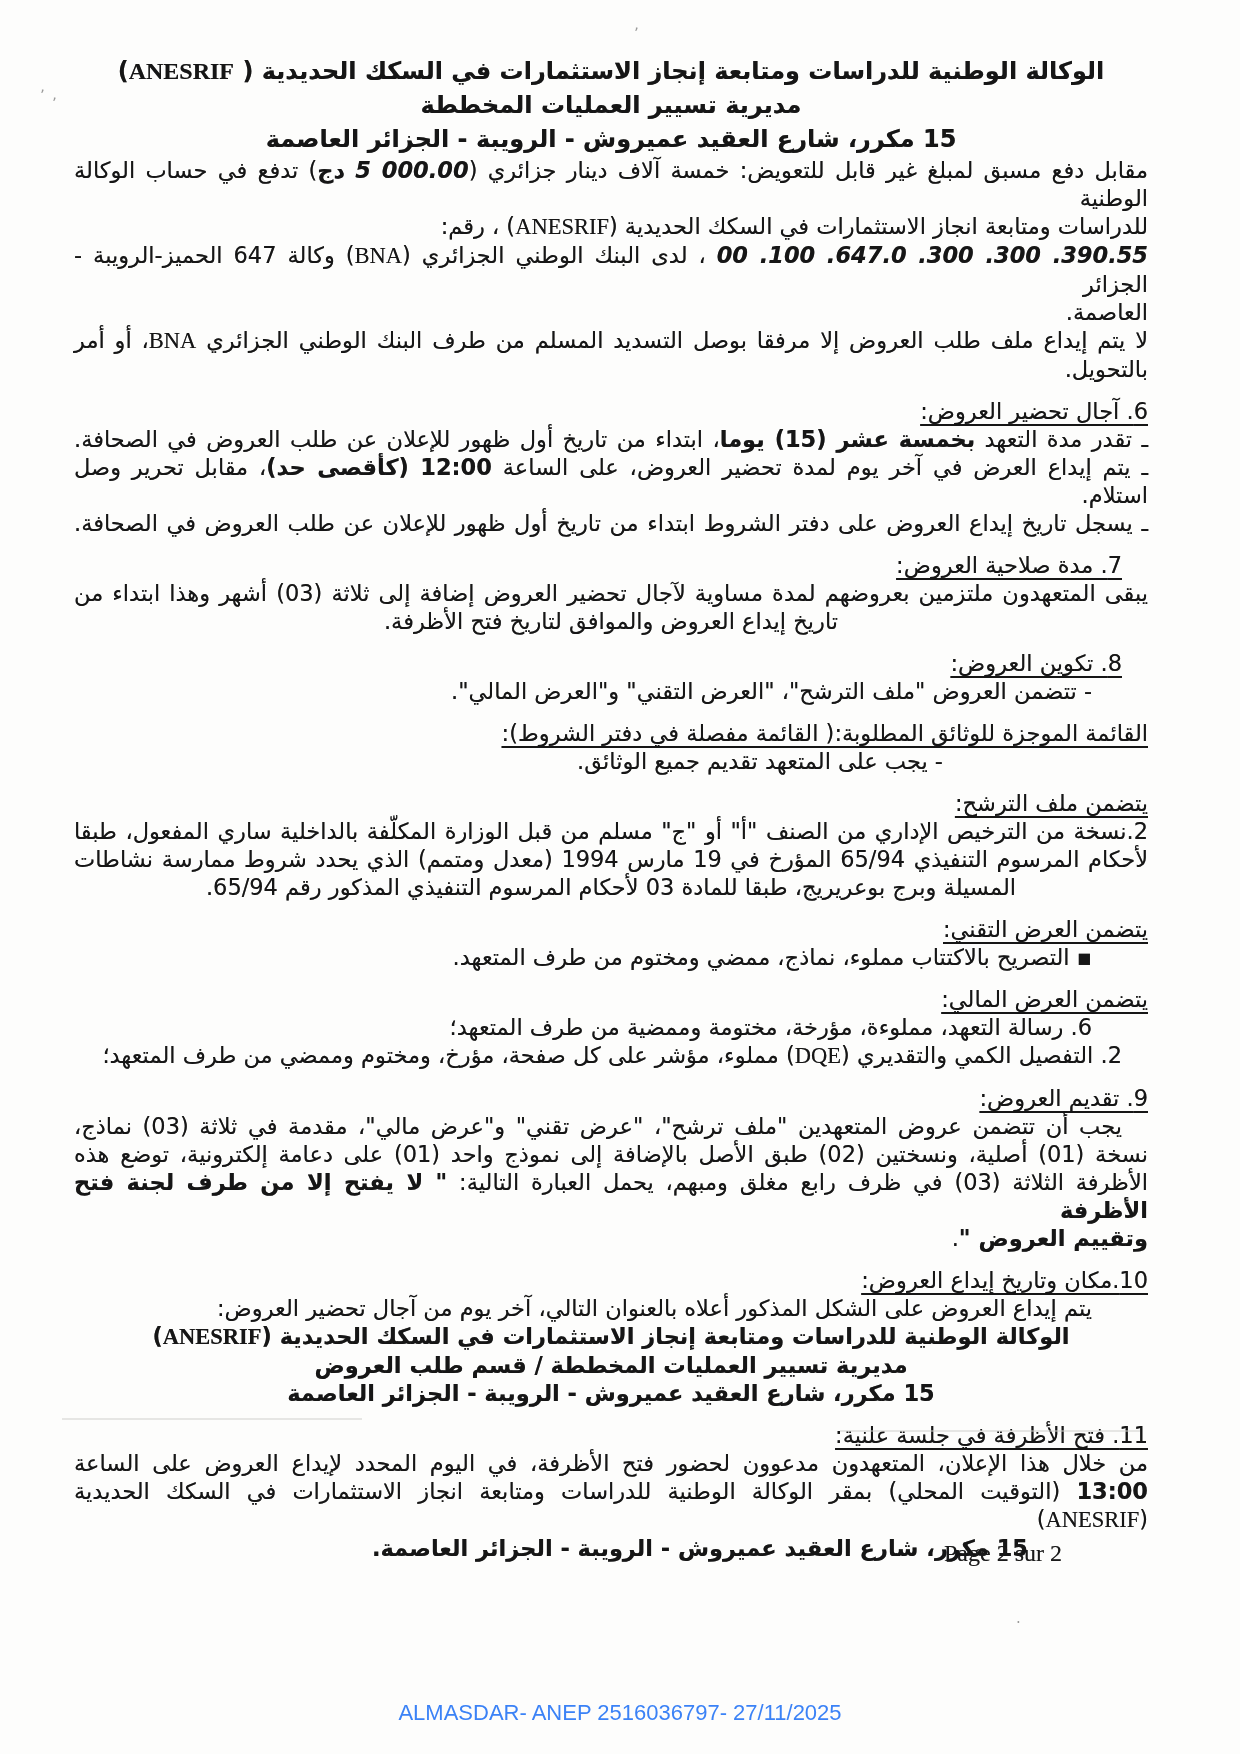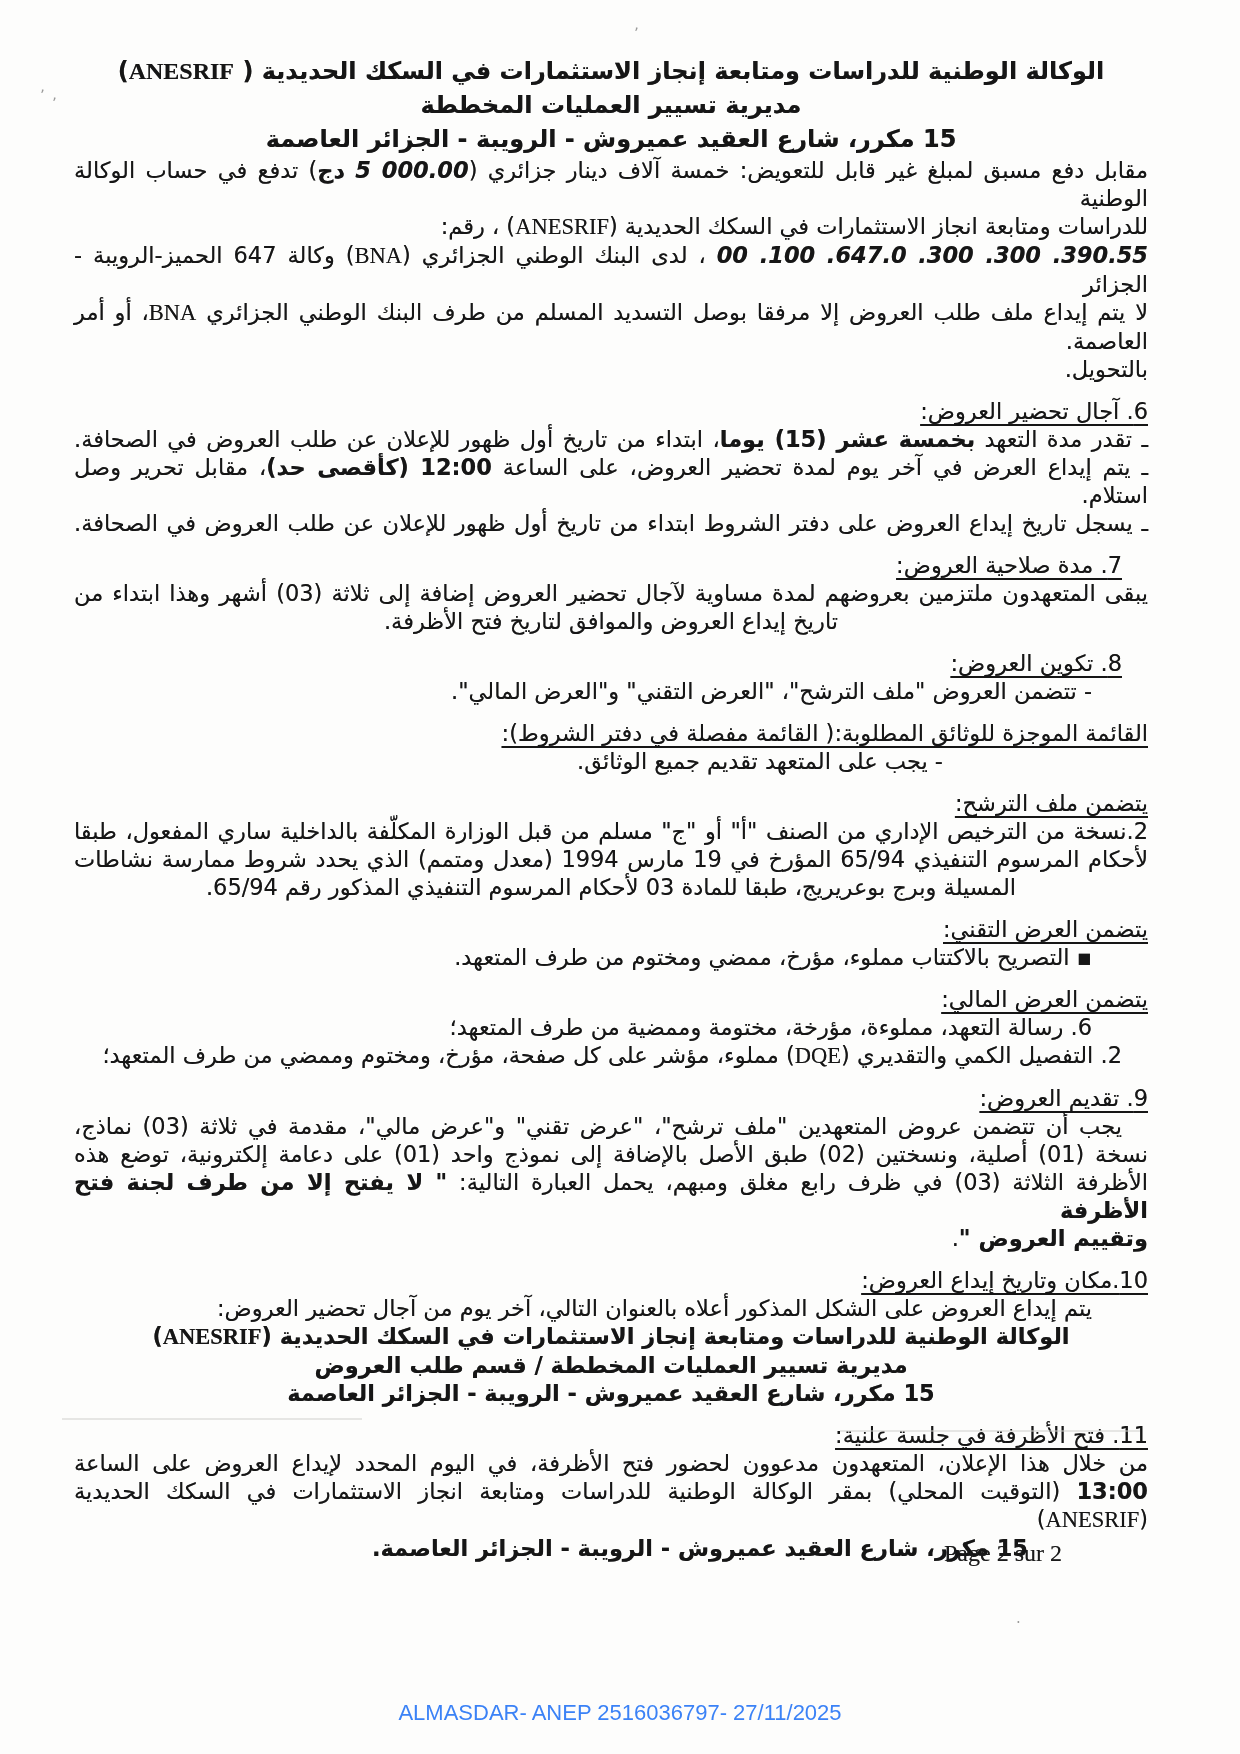--- a/index.html
+++ b/index.html
@@ -75,40 +75,40 @@
 <body>
 
 <div class="page">
   <div class="doc-body">
       <div class="line hdr"><span>الوكالة الوطنية للدراسات ومتابعة إنجاز الاستثمارات في السكك الحديدية ( </span><span class="lat">ANESRIF</span><span>)</span></div>
       <div class="line hdr"><span>مديرية تسيير العمليات المخططة</span></div>
       <div class="line hdr"><span>15 مكرر، شارع العقيد عميروش - الرويبة - الجزائر العاصمة</span></div>
       <div class="line al-full"><span>مقابل دفع مسبق لمبلغ غير قابل للتعويض: خمسة آلاف دينار جزائري (</span><span class="b i">000.00 5</span><span> </span><span class="b">دج</span><span>) تدفع في حساب الوكالة الوطنية</span></div>
       <div class="line"><span>للدراسات ومتابعة انجاز الاستثمارات في السكك الحديدية (</span><span class="lat">ANESRIF</span><span>) ، رقم:</span></div>
       <div class="line al-full"><span class="b i">390.55. 300. 300. 647.0. 100. 00</span><span> ، لدى البنك الوطني الجزائري (</span><span class="lat">BNA</span><span>) وكالة 647 الحميز-الرويبة - الجزائر</span></div>
+      <div class="line"><span>العاصمة.</span></div>
       <div class="line al-full"><span>لا يتم إيداع ملف طلب العروض إلا مرفقا بوصل التسديد المسلم من طرف البنك الوطني الجزائري </span><span class="lat">BNA</span><span>، أو أمر</span></div>
-      <div class="line"><span>العاصمة.</span></div>
       <div class="line"><span>بالتحويل.</span></div>
       <div class="line hd"><span>6. آجال تحضير العروض:</span></div>
       <div class="line al-full"><span>ـ تقدر مدة التعهد </span><span class="b">بخمسة عشر (15) يوما</span><span>، ابتداء من تاريخ أول ظهور للإعلان عن طلب العروض في الصحافة.</span></div>
       <div class="line al-full"><span>ـ يتم إيداع العرض في آخر يوم لمدة تحضير العروض، على الساعة </span><span class="b">12:00 (كأقصى حد)</span><span>، مقابل تحرير وصل استلام.</span></div>
       <div class="line al-full"><span>ـ يسجل تاريخ إيداع العروض على دفتر الشروط ابتداء من تاريخ أول ظهور للإعلان عن طلب العروض في الصحافة.</span></div>
       <div class="line hd in-sm"><span>7. مدة صلاحية العروض:</span></div>
       <div class="line al-full"><span>يبقى المتعهدون ملتزمين بعروضهم لمدة مساوية لآجال تحضير العروض إضافة إلى ثلاثة (03) أشهر وهذا ابتداء من</span></div>
       <div class="line al-center"><span>تاريخ إيداع العروض والموافق لتاريخ فتح الأظرفة.</span></div>
       <div class="line hd in-sm"><span>8. تكوين العروض:</span></div>
       <div class="line in-md"><span>-   تتضمن العروض "ملف الترشح"، "العرض التقني" و"العرض المالي".</span></div>
       <div class="line hd"><span>القائمة الموجزة للوثائق المطلوبة:( القائمة مفصلة في دفتر الشروط):</span></div>
       <div class="line in-xl"><span>- يجب على المتعهد تقديم جميع الوثائق.</span></div>
       <div class="line hd"><span>يتضمن ملف الترشح:</span></div>
       <div class="line al-full"><span>2.نسخة من الترخيص الإداري من الصنف "أ" أو "ج" مسلم من قبل الوزارة المكلّفة بالداخلية ساري المفعول، طبقا</span></div>
       <div class="line al-full"><span>لأحكام المرسوم التنفيذي 65/94 المؤرخ في 19 مارس 1994 (معدل ومتمم) الذي يحدد شروط ممارسة نشاطات</span></div>
       <div class="line al-center"><span>المسيلة وبرج بوعريريج، طبقا للمادة 03 لأحكام المرسوم التنفيذي المذكور رقم 65/94.</span></div>
       <div class="line hd"><span>يتضمن العرض التقني:</span></div>
-      <div class="line in-md"><span>▪ التصريح بالاكتتاب مملوء، مؤرخ، ممضي ومختوم من طرف المتعهد.</span></div>
+      <div class="line in-md"><span>▪ التصريح بالاكتتاب مملوء، نماذج، ممضي ومختوم من طرف المتعهد.</span></div>
       <div class="line hd"><span>يتضمن العرض المالي:</span></div>
       <div class="line in-md"><span>6.  رسالة التعهد، مملوءة، مؤرخة، مختومة وممضية من طرف المتعهد؛</span></div>
       <div class="line in-sm"><span>2.  التفصيل الكمي والتقديري (</span><span class="lat">DQE</span><span>) مملوء، مؤشر على كل صفحة، مؤرخ، ومختوم وممضي من طرف المتعهد؛</span></div>
       <div class="line hd"><span>9. تقديم العروض:</span></div>
       <div class="line al-full in-sm"><span>يجب أن تتضمن عروض المتعهدين "ملف ترشح"، "عرض تقني" و"عرض مالي"، مقدمة في ثلاثة (03) نماذج،</span></div>
       <div class="line al-full"><span>نسخة (01) أصلية، ونسختين (02) طبق الأصل بالإضافة إلى نموذج واحد (01) على دعامة إلكترونية، توضع هذه</span></div>
       <div class="line al-full"><span>الأظرفة الثلاثة (03) في ظرف رابع مغلق ومبهم، يحمل العبارة التالية: </span><span class="b">" لا يفتح إلا من طرف لجنة فتح الأظرفة</span></div>
       <div class="line"><span class="b">وتقييم العروض "</span><span>.</span></div>
       <div class="line hd"><span>10.مكان وتاريخ إيداع العروض:</span></div>
       <div class="line in-md"><span>يتم إيداع العروض على الشكل المذكور أعلاه بالعنوان التالي، آخر يوم من آجال تحضير العروض:</span></div>

